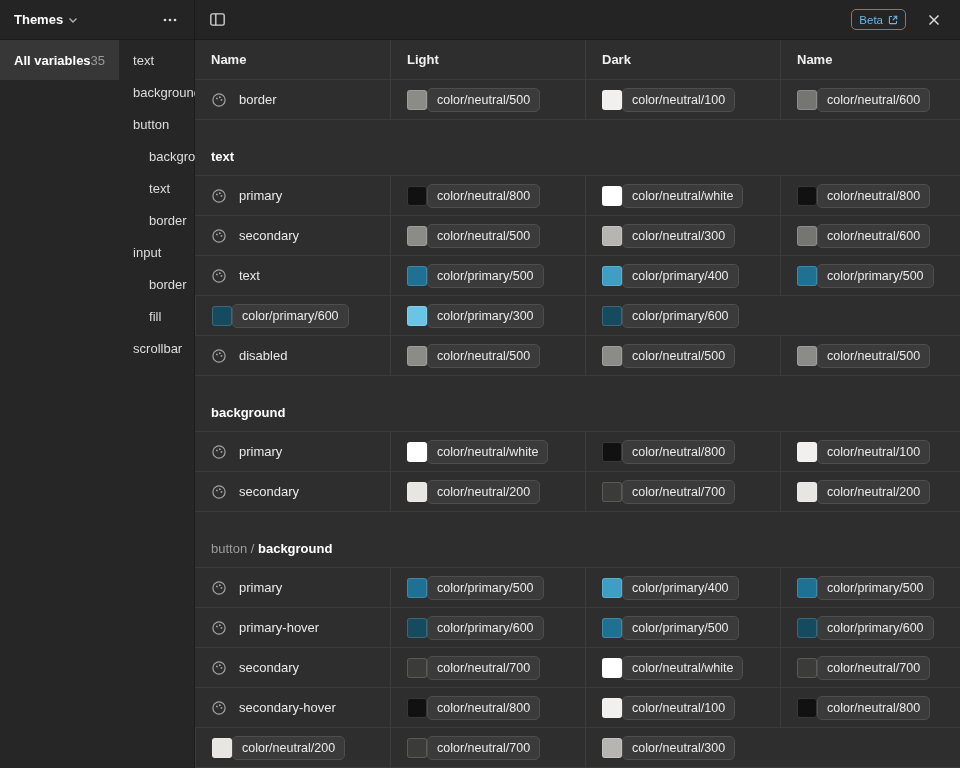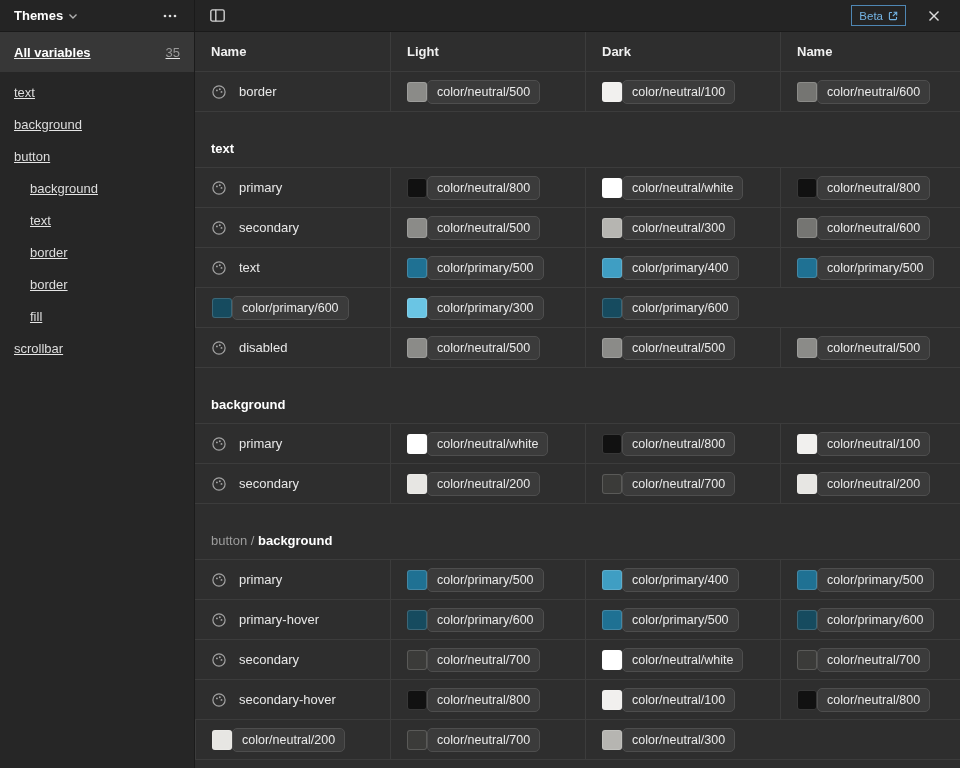--- a/index.html
+++ b/index.html
@@ -7,35 +7,35 @@
   body {
     background: #2e2e2e;
     font-family: "Liberation Sans", sans-serif;
     font-size: 13px;
     color: #e6e6e6;
     -webkit-font-smoothing: antialiased;
   }
   .app { width: 960px; height: 768px; display: flex; flex-direction: column; }
 
   
-  .topbar { height: 32px; flex: none; display: flex; background: #242424; border-bottom: 1px solid #1a1a1a; }
+  .topbar { height: 40px; flex: none; display: flex; background: #242424; border-bottom: 1px solid #1a1a1a; }
   .topbar-left { width: 195px; flex: none; display: flex; align-items: center; gap: 5px; padding: 0 12px 0 14px; border-right: 1px solid #1a1a1a; }
   .topbar-title { font-weight: 700; color: #ffffff; }
   .chev { display: inline-flex; margin-top: 2px; }
   .tb-spacer { flex: 1; }
   .icon-btn { display: inline-flex; align-items: center; justify-content: center; width: 24px; height: 24px; border-radius: 3px; cursor: pointer; }
   .topbar-rest { flex: 1; display: flex; align-items: center; padding: 0 14px 0 10px; }
-  .beta-badge { display: inline-flex; align-items: center; gap: 5px; height: 21px; padding: 0 7px; border: 1px solid #4f87b4; border-radius: 0; color: #74b4e4; font-size: 11.5px; cursor: pointer; }
+  .beta-badge { display: inline-flex; align-items: center; gap: 5px; height: 21px; padding: 0 7px; border: 1px solid #4f87b4; border-radius: 5px; color: #74b4e4; font-size: 11.5px; cursor: pointer; }
   .close-btn { margin-left: 16px; }
 
   
   .main { flex: 1; display: flex; min-height: 0; }
 
   
-  .sidebar { width: 195px; flex: none; background: #262626; border-right: 1px solid #1b1b1b; display: flex; flex-direction: column; text-decoration: underline; }
+  .sidebar { width: 195px; flex: none; background: #262626; border-right: 1px solid #1b1b1b; display: flex; flex-direction: row; }
   .sidebar-header { height: 40px; flex: none; background: #373737; display: flex; align-items: center; padding: 0 14px; }
   .sidebar-header .lbl { font-weight: 700; color: #ffffff; flex: 1; }
   .sidebar-header .cnt { color: #9a9a9a; }
   .side-nav { padding-top: 4px; }
   .side-item { height: 32px; display: flex; align-items: center; padding-left: 14px; color: #dddddd; cursor: pointer; }
   .side-item.indent { padding-left: 30px; }
 
   
   .table { flex: 1; display: flex; flex-direction: column; background: #2e2e2e; min-width: 0; }
   .t-head, .t-row { display: grid; grid-template-columns: 195px 195px 195px 1fr; }
@@ -107,20 +107,21 @@
         <span class="lbl">All variables</span>
         <span class="cnt">35</span>
       </div>
       <nav class="side-nav">
           <div class="side-item">text</div>
           <div class="side-item">background</div>
           <div class="side-item">button</div>
           <div class="side-item indent">background</div>
           <div class="side-item indent">text</div>
           <div class="side-item indent">border</div>
+          <div class="side-item">input</div>
           <div class="side-item indent">border</div>
           <div class="side-item indent">fill</div>
           <div class="side-item">scrollbar</div>
         </nav>
     </aside>
 
     <main class="table">
       <div class="t-head">
           <div class="col">Name</div>
           <div class="col">Light</div>

